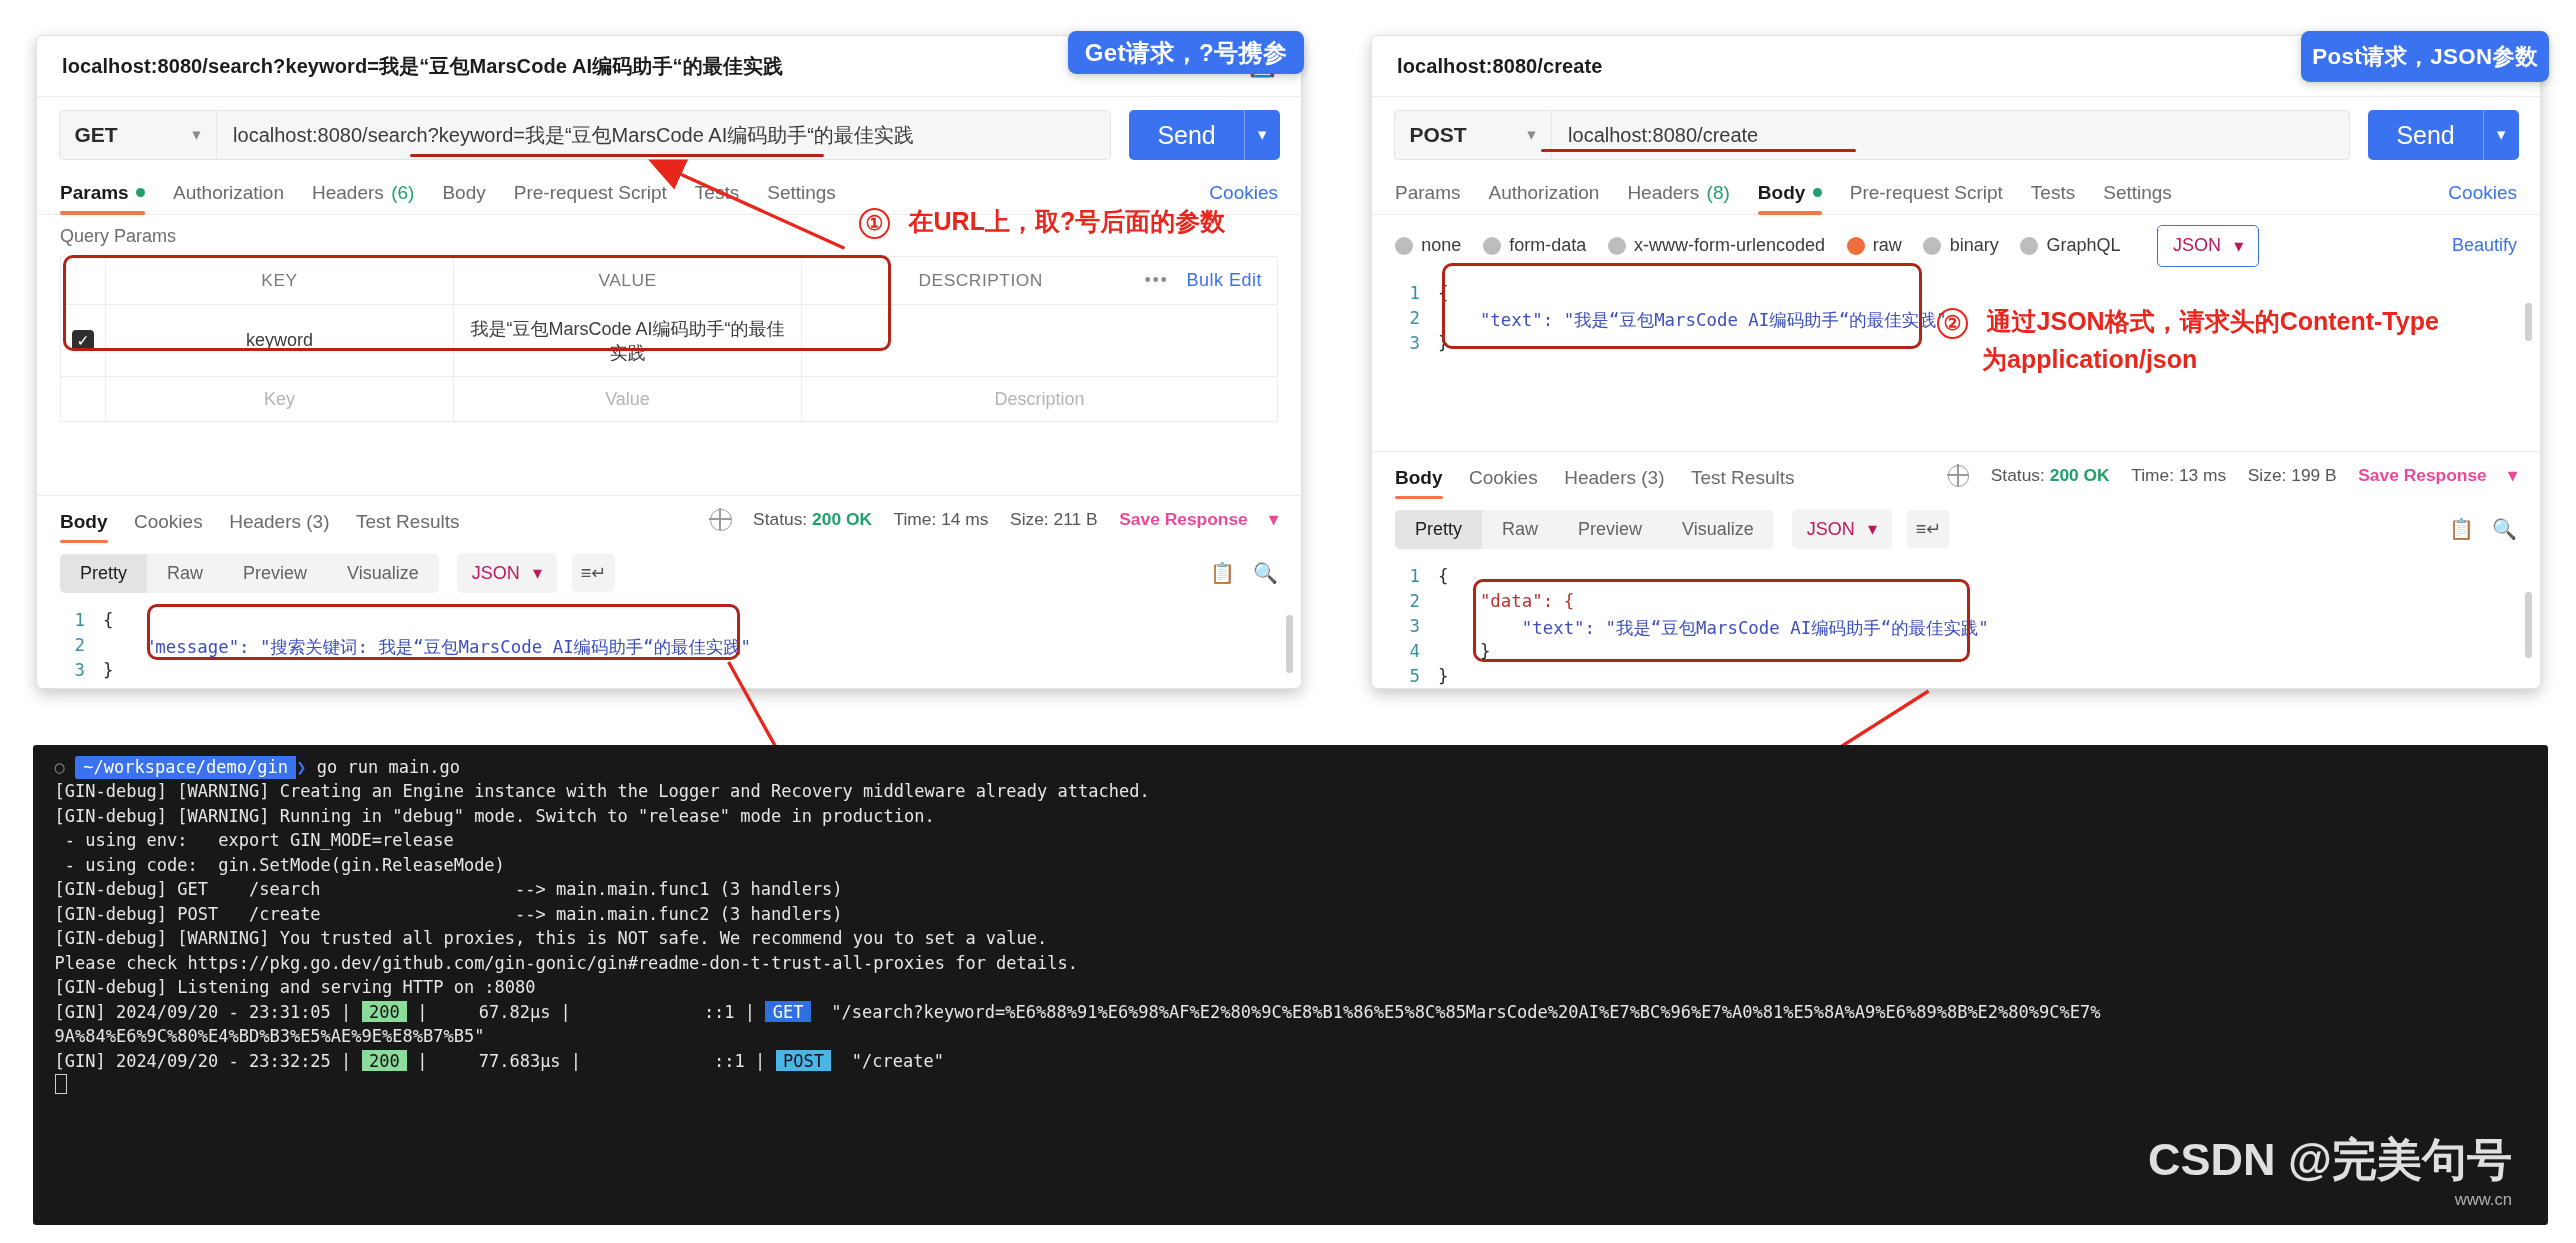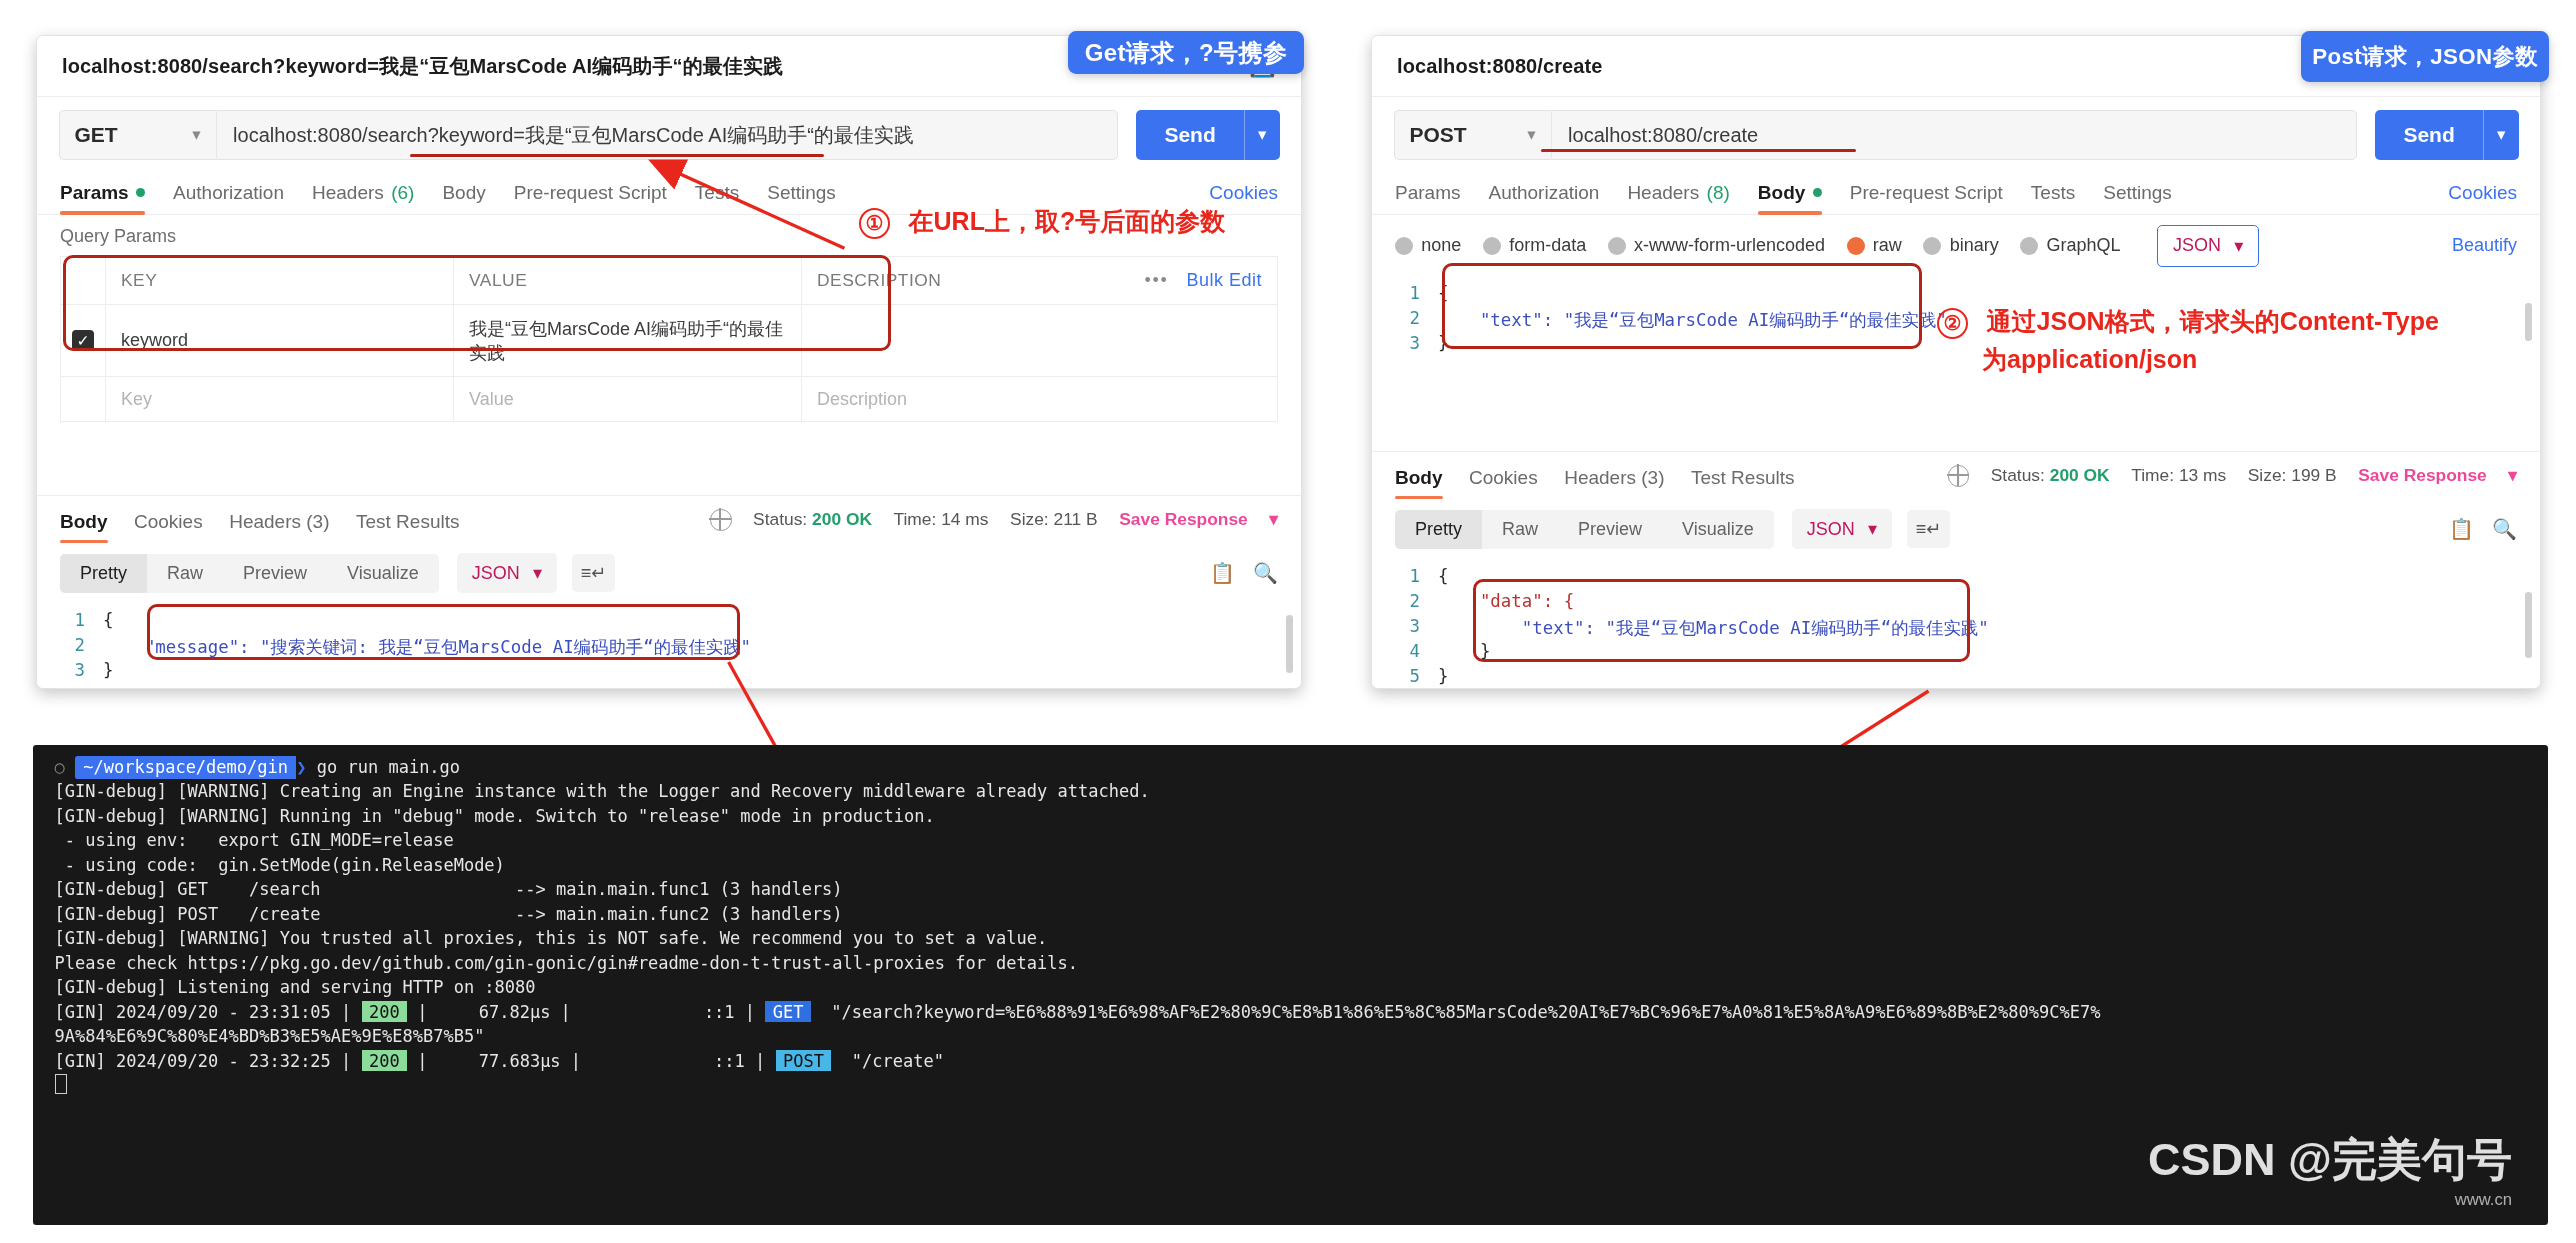--- a/index.html
+++ b/index.html
@@ -29,39 +29,39 @@
   .method-sel .cv { color:#8a8a8a; font-weight:400; font-size:16.6px;}
   .url-input {
     flex:1; background:#f6f6f6; border:0.8px solid #e3e3e3; border-left:0.8px solid #e8e8e8;
     border-radius:0 5px 5px 0; height:50px; display:flex; align-items:center;
     padding:0 16.6px; font-size:20px; color:#3b3b3b; overflow:hidden; white-space:nowrap;
   }
   .send-btn {
     margin-left:18px; height:50px; background:#3b72f0; color:#fff; border-radius:5px;
     display:flex; align-items:center; overflow:hidden;
   }
-  .send-btn .lbl { padding:0 28px; font-size:21px; font-weight:700;}
+  .send-btn .lbl { padding:0 28px; font-size:25px; font-weight:400;}
   .send-btn .cv { padding:0 13.2px; font-size:16.6px; border-left:0.8px solid rgba(255,255,255,.35);
                   height:100%; display:flex; align-items:center;}
 
   .pm-tabs { display:flex; align-items:flex-end; gap:28px; padding:5px 23px 0 23px;
              border-bottom:0.8px solid #ededed; position:relative; }
   .pm-tab { font-size:19px; color:#6b6b6b; padding:6.6px 0 10px 0; position:relative;
             display:flex; align-items:center; gap:7.4px; white-space:nowrap;}
   .pm-tab.active { color:#1c1c1c; font-weight:600;}
   .pm-tab.active:after { content:""; position:absolute; left:0; right:0; bottom:-0.8px;
                          height:3.3px; background:#f2784b; border-radius:1.7px;}
   .dot-g { width:9px; height:9px; border-radius:50%; background:#22a06b; display:inline-block;}
   .cnt { color:#22a06b; }
   .cookies-lnk { margin-left:auto; color:#3b72f0; font-size:19px; padding-bottom:10px;}
 
   .qp-title { font-size:18px; color:#6d6d6d; padding:11.6px 23px 8.3px 23px;}
 
   table.qp { width:calc(100% - 46px); margin:0 23px; border-collapse:collapse; }
-  table.qp th, table.qp td { border:0.8px solid #ededed; text-align:left; font-weight:400;}
+  table.qp th, table.qp td { border:0.8px solid #ededed; text-align:center; font-weight:400;}
   table.qp th { font-size:17.4px; color:#7a7a7a; letter-spacing:0.5px; padding:13.2px 15px; height:43px;}
   table.qp td { font-size:18px; color:#3c3c3c; padding:11.6px 15px; height:43px;}
   table.qp td.ph, table.qp th.ph { color:#b4b4b4; }
   .chk-col { width:45px; text-align:center !important; padding:0 !important;}
   .chkbox { width:21.5px; height:21.5px; border-radius:4.1px; background:#2f2f2f; display:inline-flex;
             align-items:center; justify-content:center; color:#fff; font-size:15.7px; line-height:1;}
   .bulk { float:right; color:#3b72f0; font-size:18px;}
   .dots { color:#8a8a8a; font-size:18px; letter-spacing:1.7px;}
 
   

